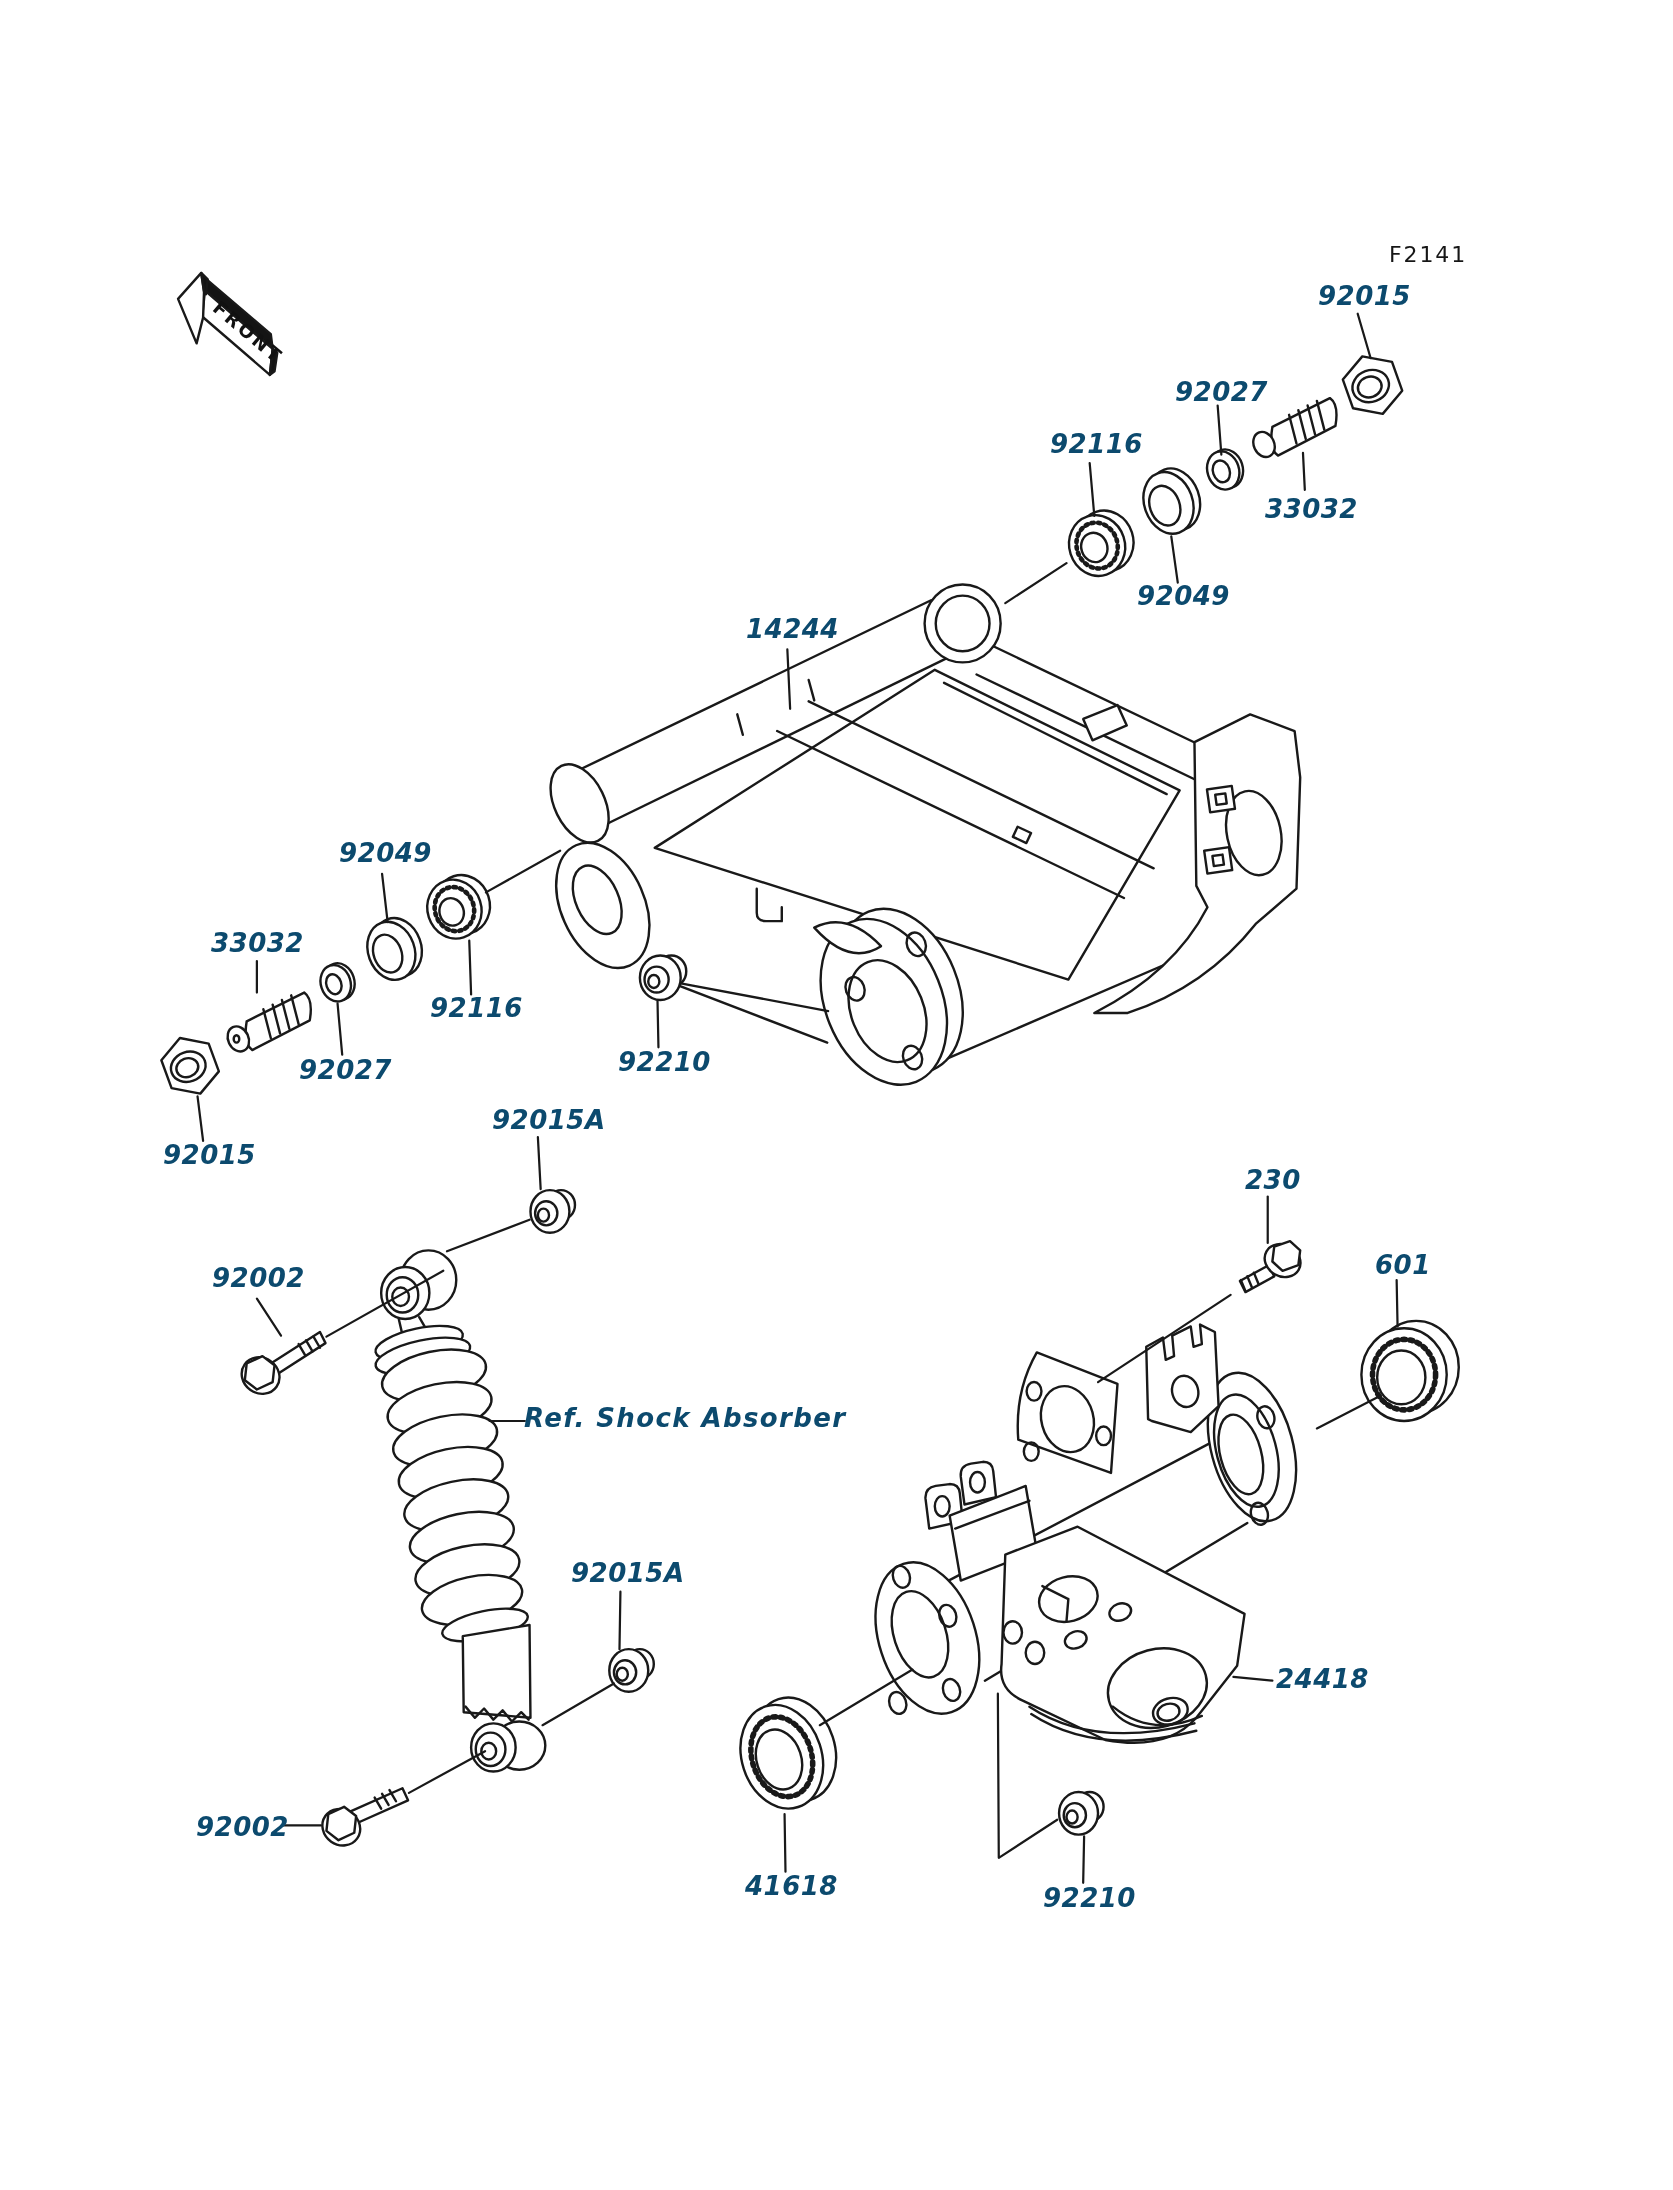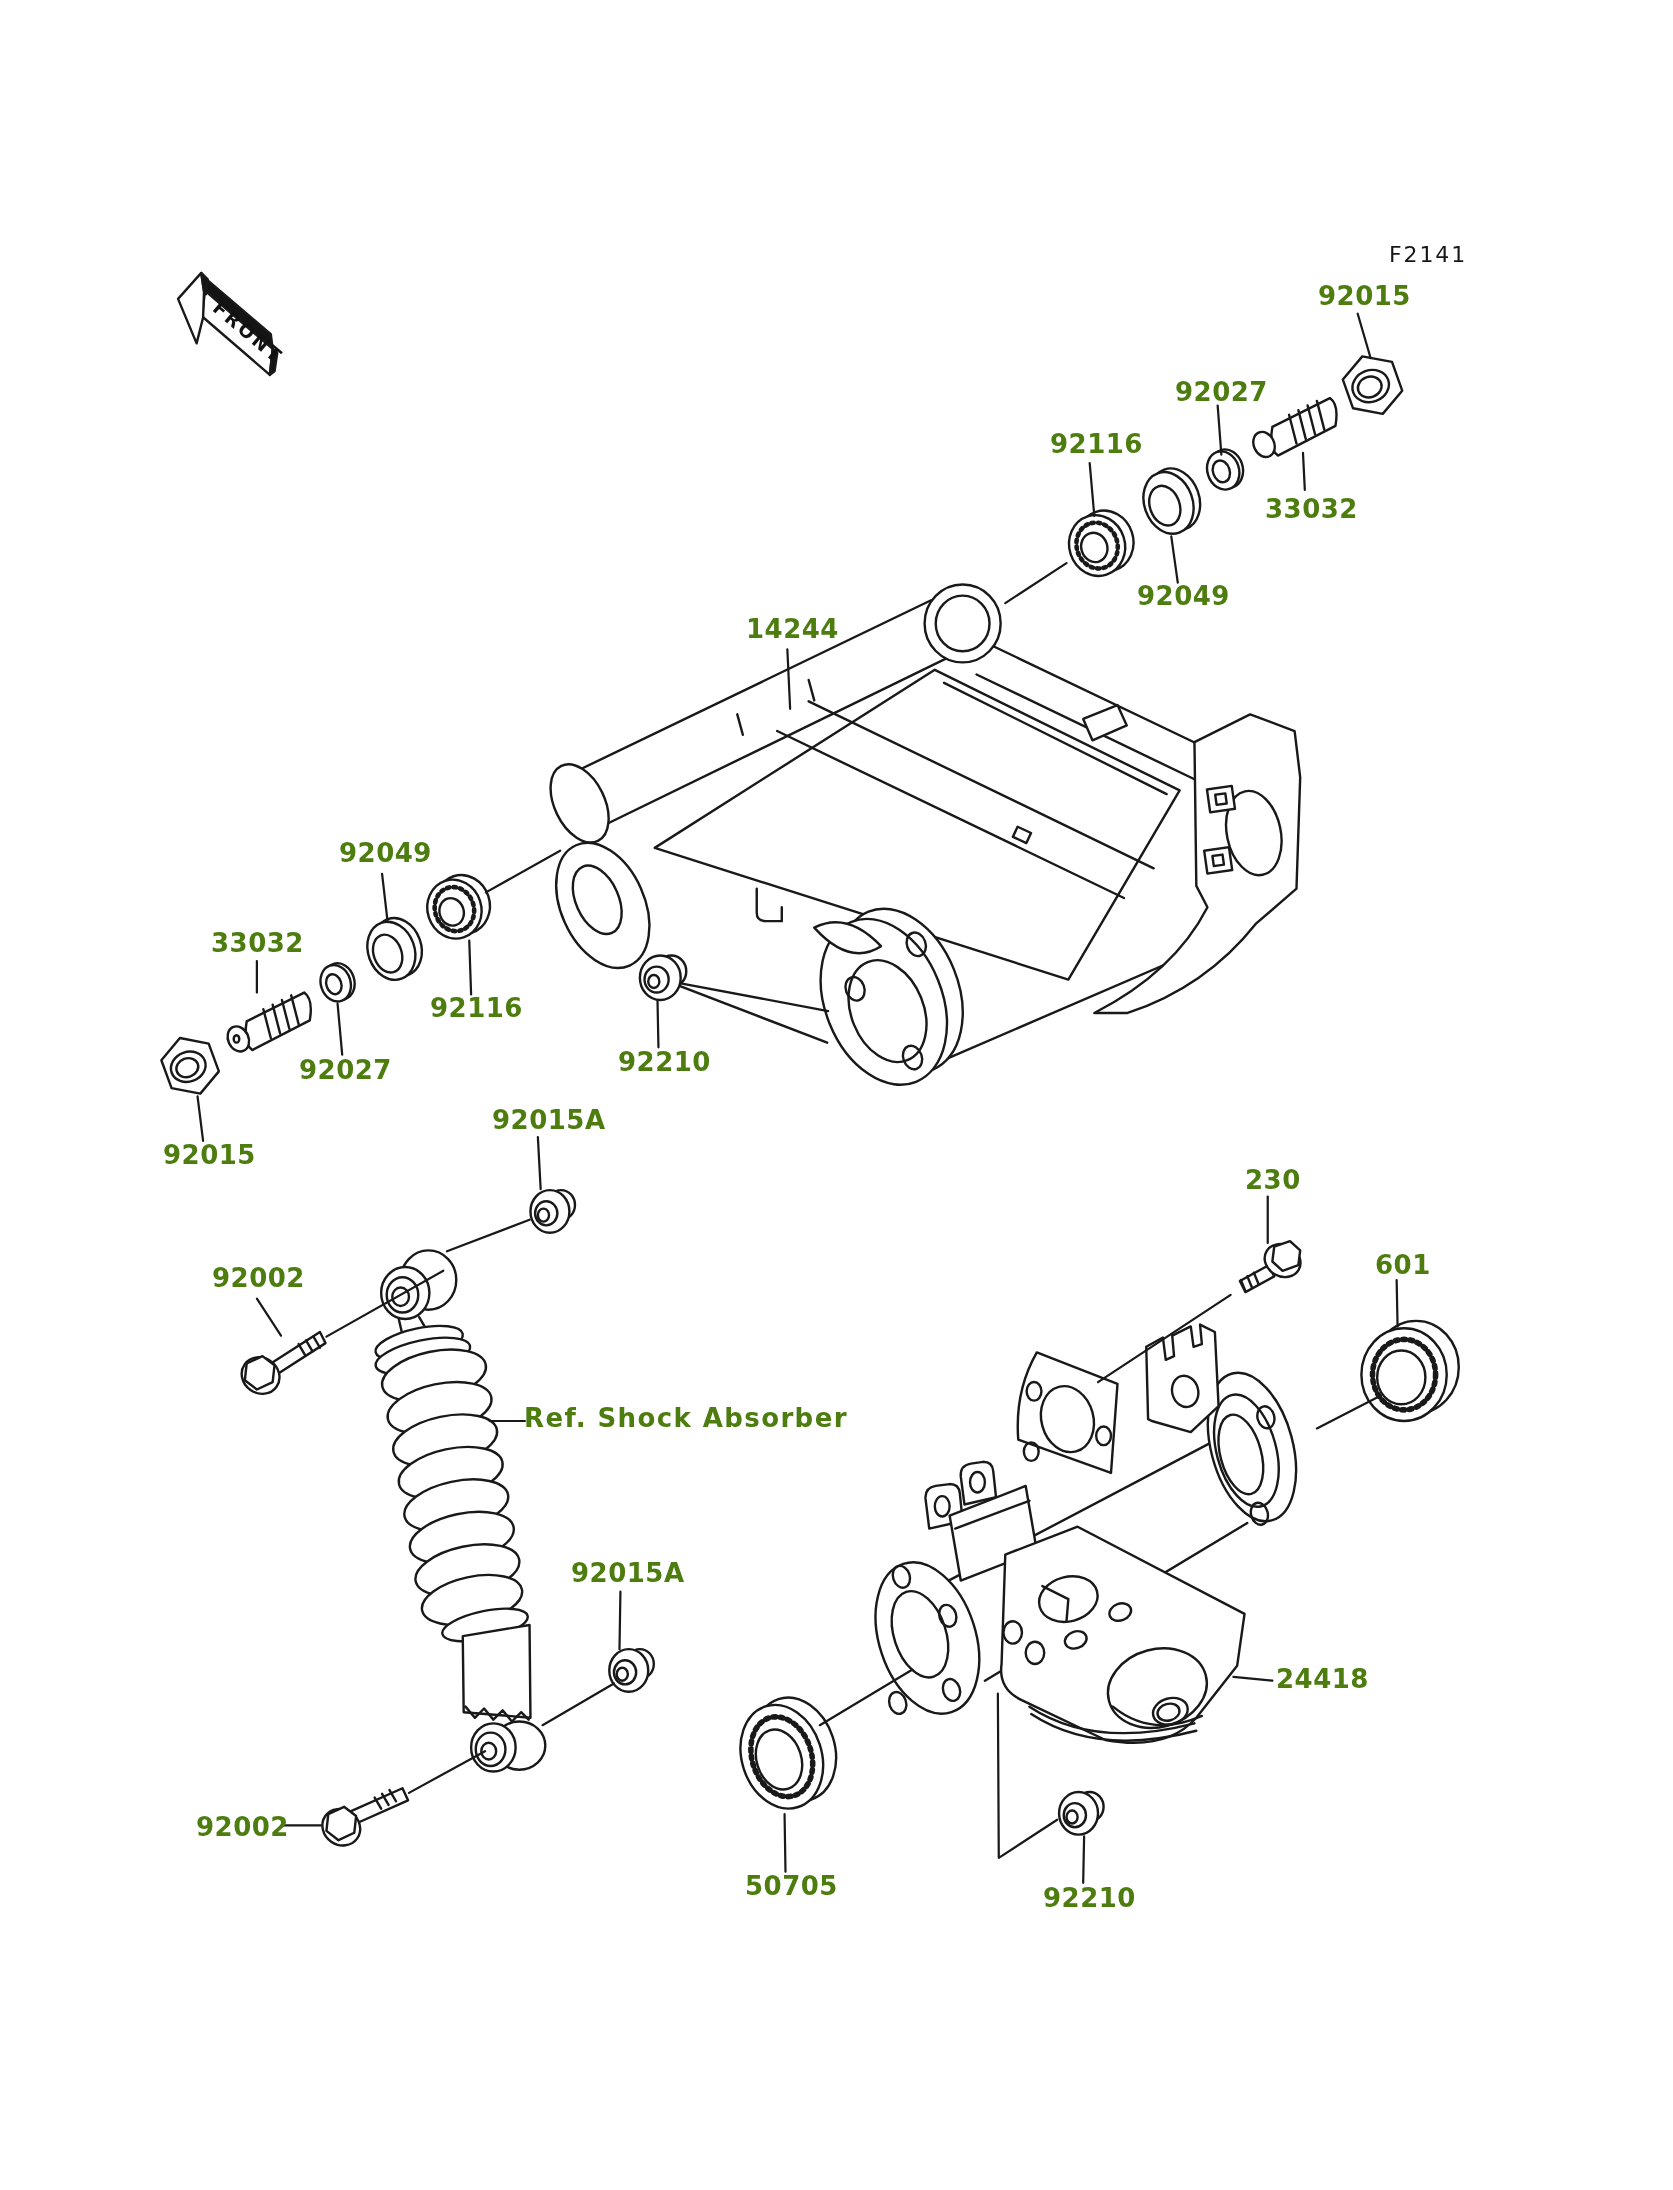--- a/index.html
+++ b/index.html
@@ -1,20 +1,20 @@
 <!DOCTYPE html>
 <html style="font-size:15px"><head>
 <meta charset="utf-8">
 <style>
   html,body{margin:0;padding:0;background:#fff;}
   .page{position:relative;width:1673px;height:2191px;background:#ffffff;
         font-family:"DejaVu Sans",sans-serif;overflow:hidden;}
   .art{position:absolute;left:0;top:0;width:1673px;height:2191px;}
   .co{position:absolute;font-weight:bold;font-size:26px;line-height:1.05;
-      color:#4d7c0f;white-space:nowrap;letter-spacing:0.5px;}
+      color:#0c4a6e;white-space:nowrap;letter-spacing:0.5px;font-style:italic;}
   .fig{position:absolute;font-weight:normal;font-size:22px;line-height:1.05;
        color:#161616;letter-spacing:1.9px;}
   .ref{letter-spacing:1.4px;}
   .front-text{font-family:"DejaVu Sans",sans-serif;font-weight:bold;font-size:20px;
               letter-spacing:3px;fill:#111;}
 </style>
 </head>
 <body>
 
 <div class="page">
@@ -326,20 +326,20 @@
 <div class="co" style="left:211px;top:930px">33032</div>
 <div class="co" style="left:299px;top:1057px">92027</div>
 <div class="co" style="left:430px;top:995px">92116</div>
 <div class="co" style="left:163px;top:1142px">92015</div>
 <div class="co" style="left:618px;top:1049px">92210</div>
 <div class="co" style="left:492px;top:1107px">92015A</div>
 <div class="co" style="left:212px;top:1265px">92002</div>
 <div class="co ref" style="left:524px;top:1405px">Ref. Shock Absorber</div>
 <div class="co" style="left:571px;top:1560px">92015A</div>
 <div class="co" style="left:196px;top:1814px">92002</div>
-<div class="co" style="left:745px;top:1873px">50705</div>
+<div class="co" style="left:745px;top:1873px">41618</div>
 <div class="co" style="left:1043px;top:1885px">92210</div>
 <div class="co" style="left:1245px;top:1167px">230</div>
 <div class="co" style="left:1375px;top:1252px">601</div>
 <div class="co" style="left:1276px;top:1666px">24418</div>
 
 </div>
 
 
 </body></html>

